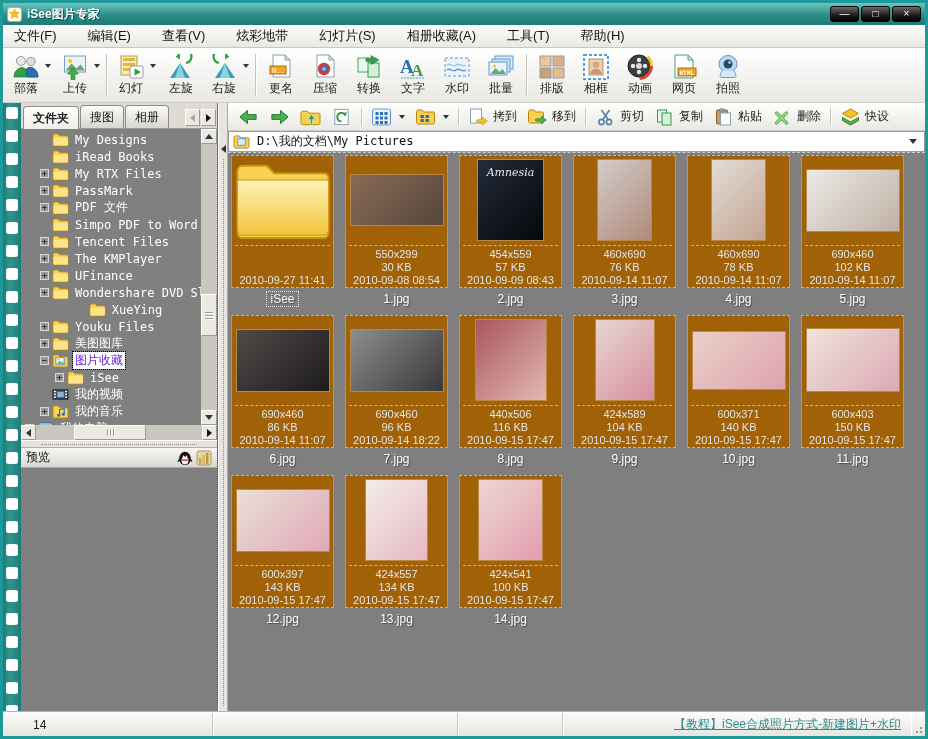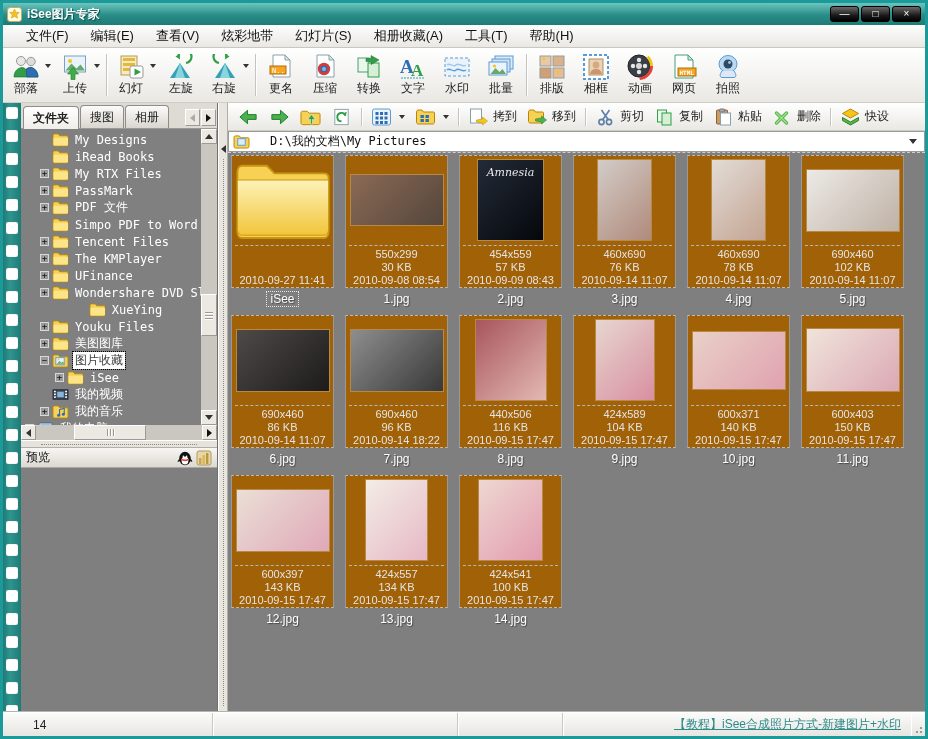--- a/index.html
+++ b/index.html
@@ -12,21 +12,21 @@
               display:flex; align-items:center; padding:0 4px; gap:5px; }
   .app-ico { width:15px; height:15px; display:inline-flex; }
   .app-ico svg { width:100%; height:100%; }
   .title-text { color:#fff; font-size:12px; font-weight:bold; text-shadow:1px 1px 1px #0a4a47; flex:1; }
   .win-btn { width:29px; height:16px; margin-left:2px; border-radius:3px; border:1px solid #000;
              background:linear-gradient(#6a6a6a,#1a1a1a 60%,#000); color:#fff; font-size:10px;
              display:flex; align-items:center; justify-content:center; line-height:1; }
 
   
   .menubar { height:26px; flex:0 0 22px; background:linear-gradient(#fdfdfd,#e9e8e4);
-             border-bottom:1px solid #c9c7c2; display:flex; align-items:center; padding-left:12px; }
+             border-bottom:1px solid #c9c7c2; display:flex; align-items:center; padding-left:0;gap:9px; }
   .menu-item { font-size:13px; color:#111; padding:2px 11px; cursor:default; }
 
   
   .toolbar { height:55px; flex:0 0 55px; background:linear-gradient(#ffffff,#e9e8e3);
              border-bottom:1px solid #cfcdc8; display:flex; align-items:stretch; padding:2px 2px; }
   .tb-sep { width:1px; background:#c6c4bf; box-shadow:1px 0 0 #fff; margin:4px 3px; }
   .tb-btn { position:relative; display:flex; flex-direction:column; align-items:center;
             justify-content:space-between; padding:4px 7px 3px; font-size:12px; color:#222; min-width:44px; }
   .tb-btn.dd { padding-right:14px; }
   .tb-btn .ico { width:28px; height:27px; display:inline-flex; }
@@ -58,21 +58,21 @@
   .tree-wrap { flex:0 0 296px; position:relative; overflow:hidden; }
   .tree { height:100%; margin-right:16px; overflow:hidden; padding-top:2px; }
   .tree-row { height:17px; display:flex; align-items:center; color:#fff;
               font-family:"DejaVu Sans Mono",monospace; font-size:12px; white-space:nowrap; }
   .expander { width:9px; height:9px; flex:0 0 9px; border:1px solid #d8d8d8; background:#9a9a9a; color:#111;
               font-size:9px; line-height:7px; text-align:center; margin-right:3px; font-family:"DejaVu Sans Mono",monospace; }
   .exp-space { width:12px; flex:0 0 12px; }
   .tree-ico { width:17px; height:15px; flex:0 0 17px; margin-right:4px; display:inline-flex; }
   .tree-ico svg { width:100%; height:100%; }
   .tree-lbl { padding:0 2px; }
-  .tree-row.selected .tree-lbl { background:#fff; color:#404040; outline:1px dotted #000; }
+  .tree-row.selected .tree-lbl { background:#fff; color:#6d28d9; outline:1px dotted #000; }
 
   .vscroll { position:absolute; top:0; right:0; width:16px; height:100%; background:#cac7c0; display:flex; flex-direction:column; }
   .sb-btn { width:16px; height:15px; flex:0 0 15px; background:#ece9e2; border:1px solid #fff;
             border-right-color:#9a9a9a; border-bottom-color:#9a9a9a; display:flex; align-items:center; justify-content:center; }
   .tri-up { width:0; height:0; border-left:4px solid transparent; border-right:4px solid transparent; border-bottom:5px solid #333; }
   .tri-dn { width:0; height:0; border-left:4px solid transparent; border-right:4px solid transparent; border-top:5px solid #333; }
   .v-thumb { margin-top:150px; height:42px; background:#ece9e2; border:1px solid #fff; border-right-color:#9a9a9a;
              border-bottom-color:#9a9a9a; display:flex; flex-direction:column; align-items:center; justify-content:center; gap:2px; }
   .grip-line { width:8px; height:1px; background:#9a9a9a; box-shadow:0 1px 0 #fff; }
 
@@ -106,21 +106,21 @@
   .nav-toolbar { height:28px; flex:0 0 28px; background:linear-gradient(#ffffff,#e9e8e3);
                  border-bottom:1px solid #d0cec9; display:flex; align-items:center; padding:0 5px; }
   .nav-btn { display:flex; align-items:center; gap:4px; font-size:12px; color:#222; padding:2px 5px; position:relative; }
   .nav-btn .nico { width:21px; height:18px; display:inline-flex; }
   .nav-btn .nico svg { width:100%; height:100%; }
   .nav-sep { width:1px; height:18px; background:#c6c4bf; box-shadow:1px 0 0 #fff; margin:0 4px; }
   .nav-caret { width:0; height:0; border-left:3px solid transparent; border-right:3px solid transparent;
                border-top:4px solid #333; margin-left:3px; }
 
   .address-bar { height:21px; flex:0 0 21px; background:#fff; border:1px solid #9a9a9a; margin:0;
-                 display:flex; align-items:center; gap:20px; padding:0 4px;
+                 display:flex; align-items:center; gap:7px; padding:0 4px;
                  font-family:"DejaVu Sans Mono",monospace; font-size:12px; color:#111; }
   .addr-ico { width:17px; height:15px; display:inline-flex; }
   .addr-ico svg { width:100%; height:100%; }
   .addr-caret { margin-left:auto; width:0; height:0; border-left:4px solid transparent;
                 border-right:4px solid transparent; border-top:5px solid #333; margin-right:3px; }
 
   .thumb-area { flex:1; background:#7f7f7f; padding:2px 0 0 3px; overflow:hidden; border-top:1px dashed #cfcfcf; }
   .grid { display:grid; grid-template-columns:repeat(6,103px); column-gap:11px; row-gap:9px; }
   .cell { width:103px; }
   .panel { height:133px; background:#a16207; border:1px solid #999; border-top:1px dashed #b9b9b9;

